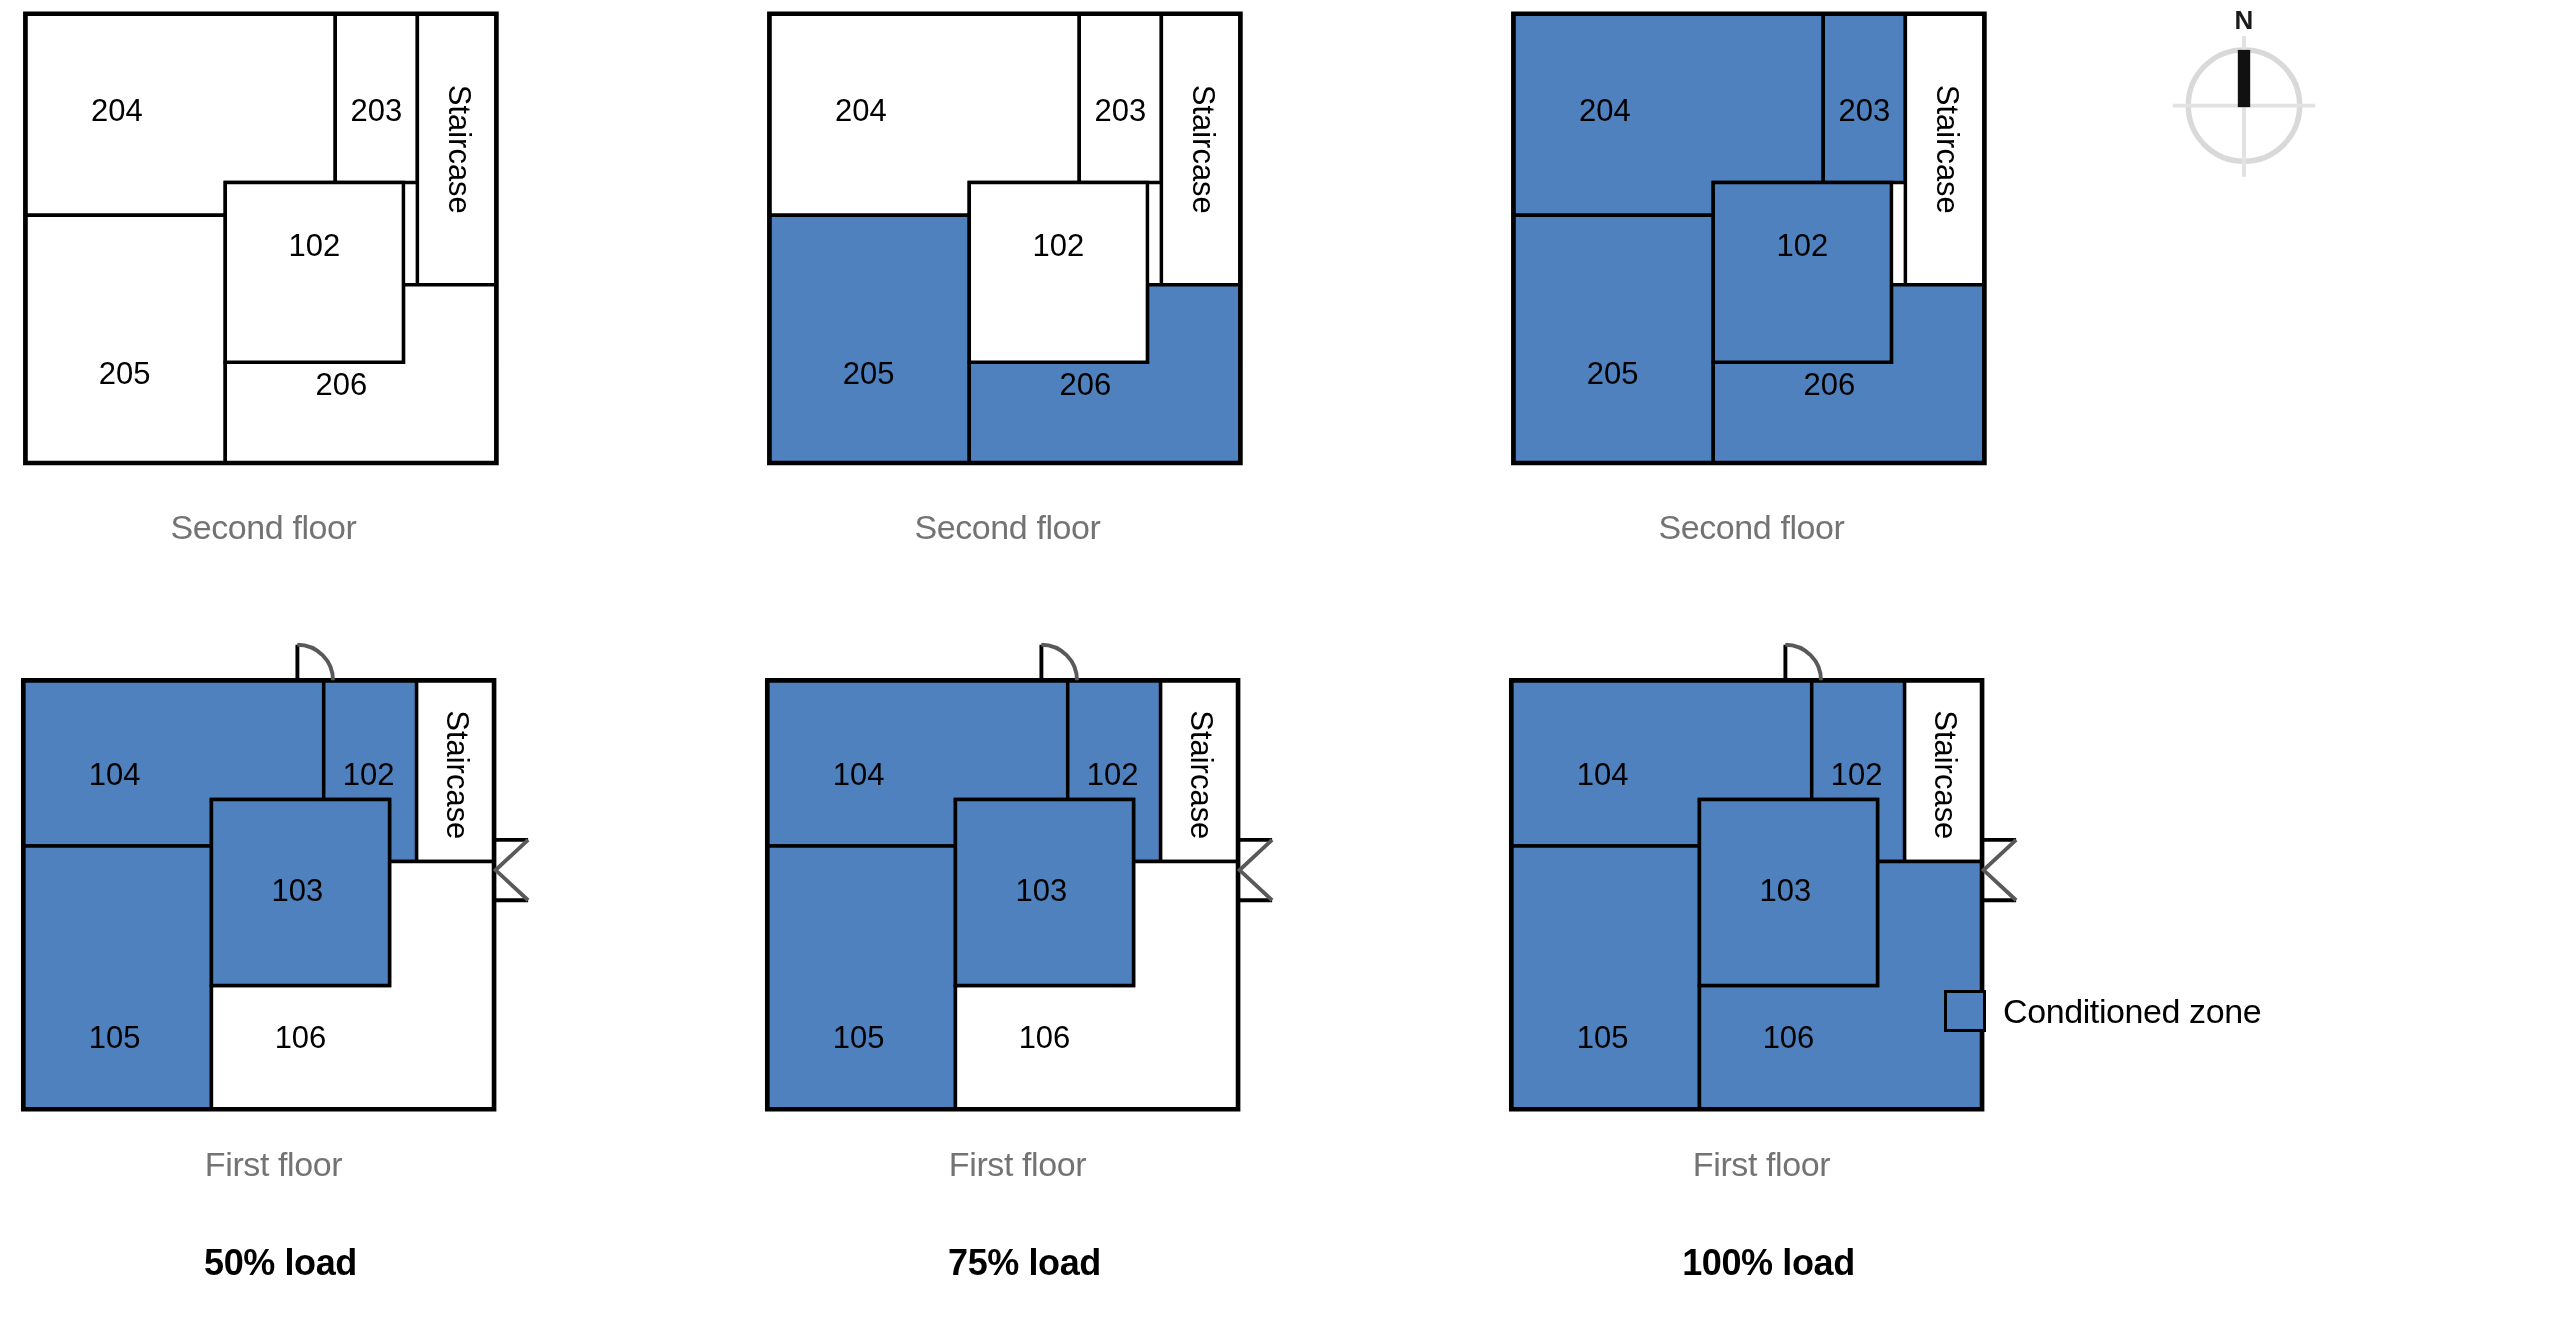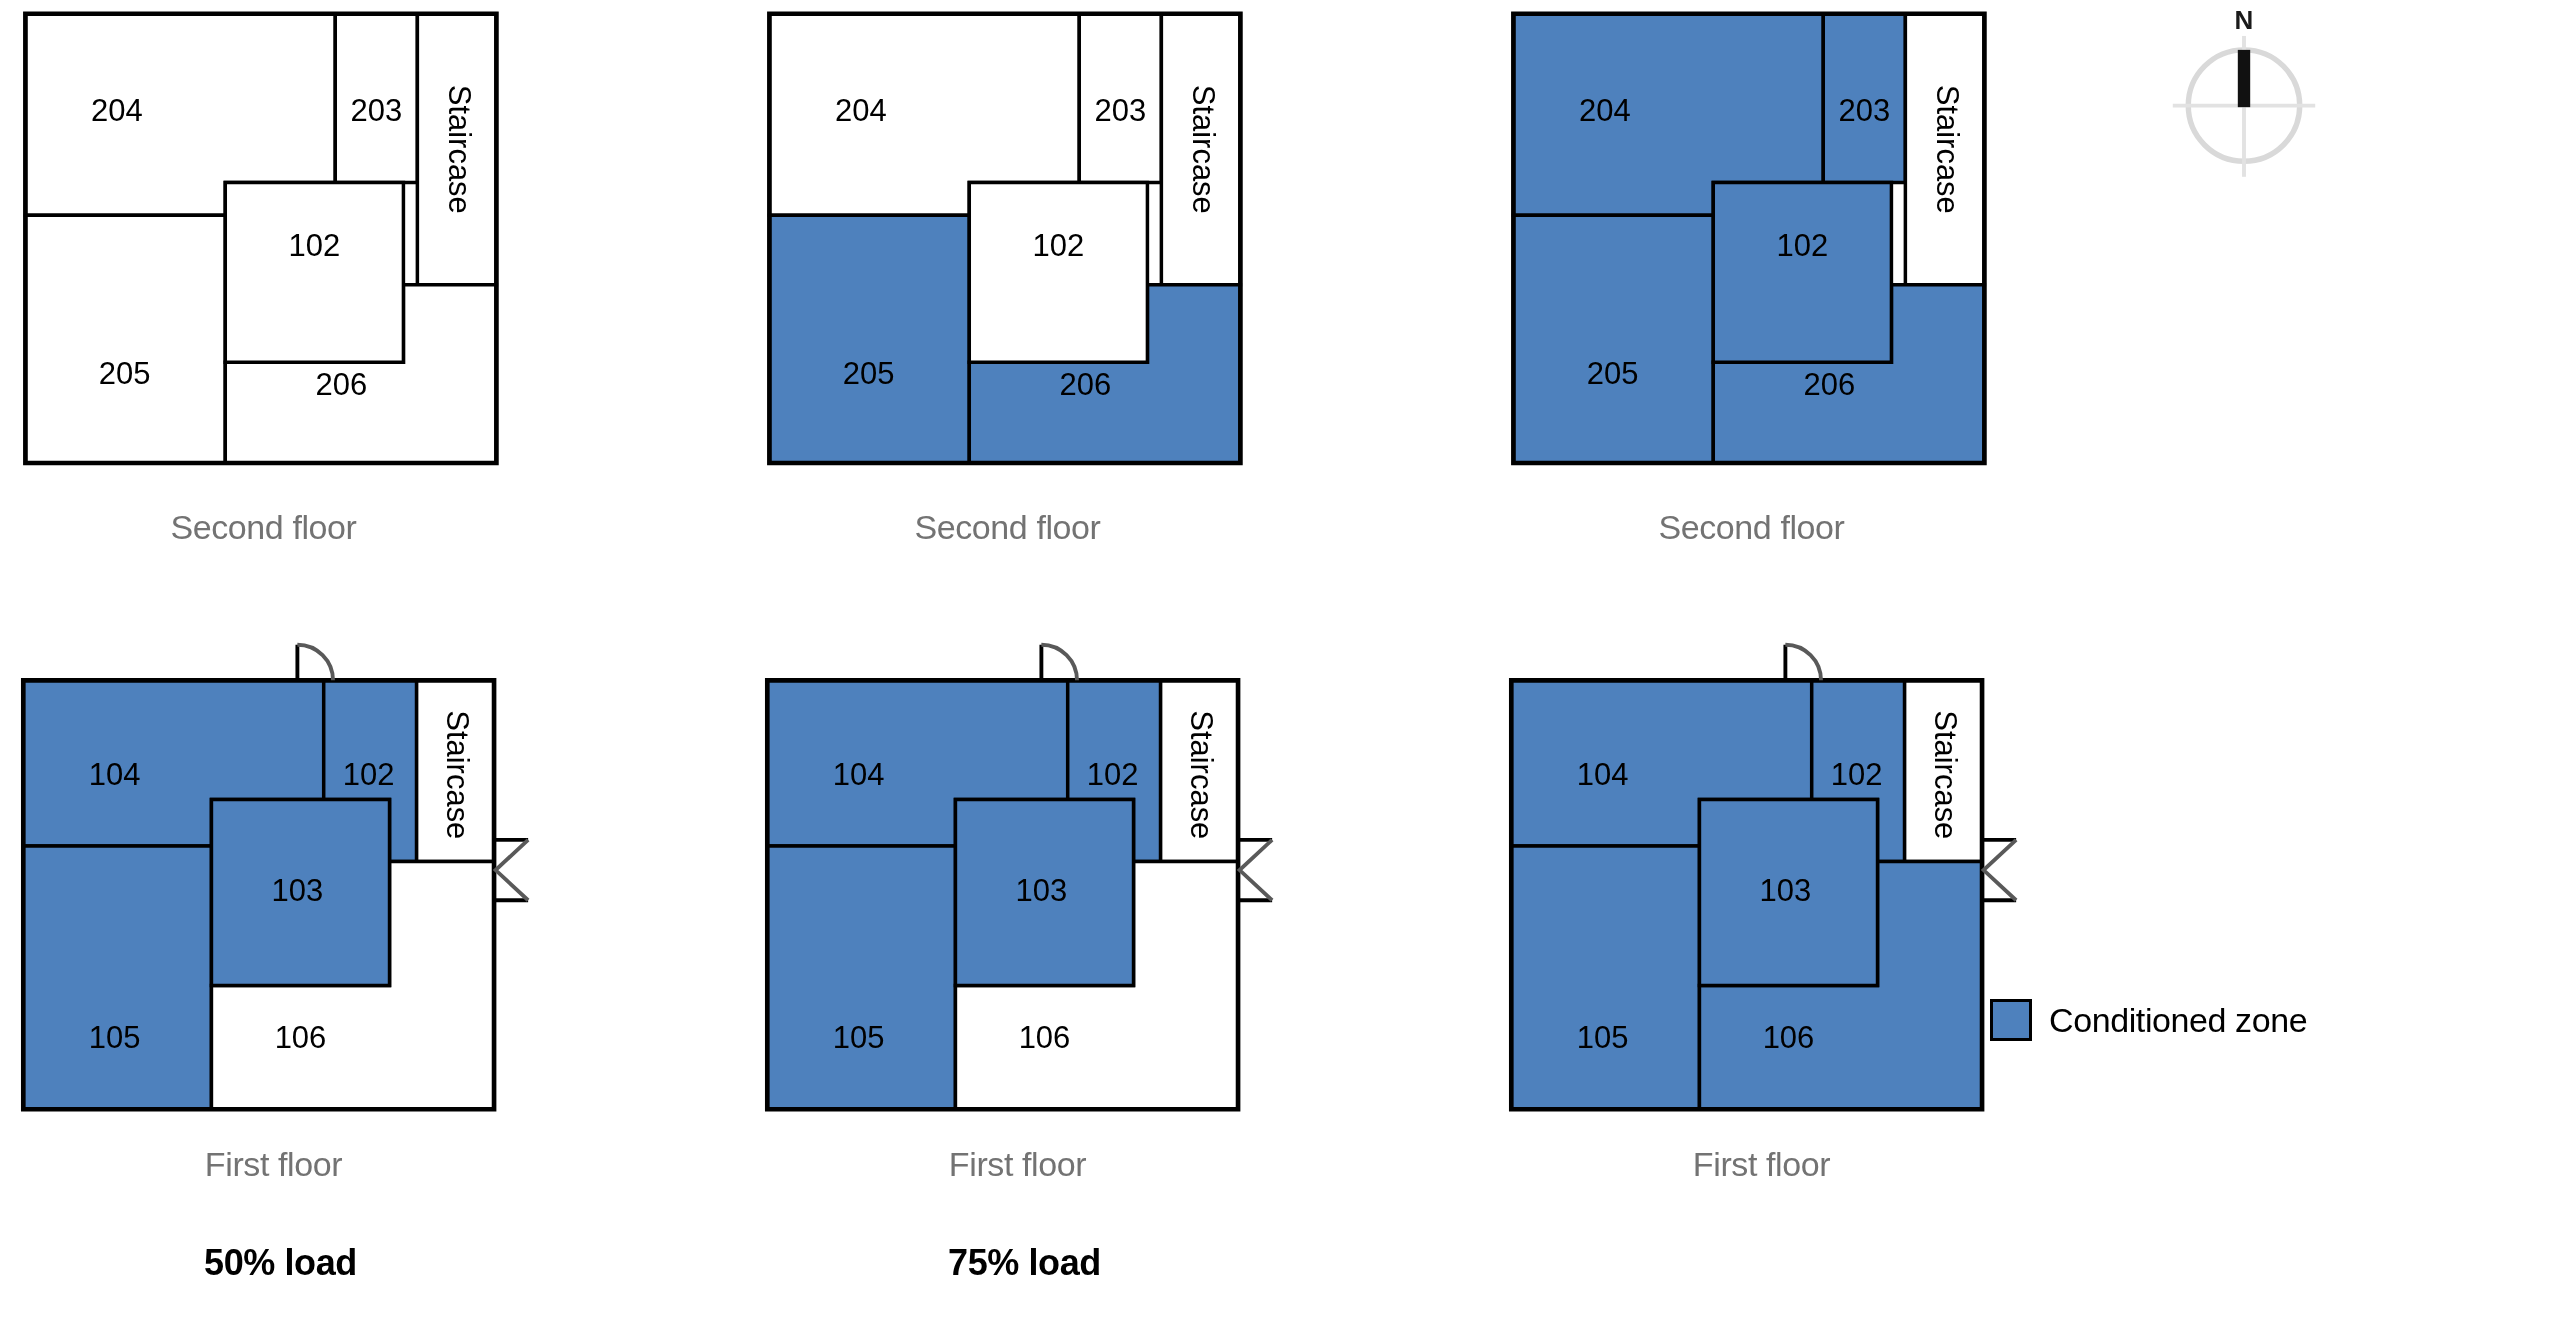--- a/index.html
+++ b/index.html
@@ -64,21 +64,21 @@
   }
 
   
   .compass{position:absolute;left:2147px;top:4.6px;width:194px;height:178px;}
   .compass .n-letter{
     position:absolute;left:0;top:0;width:194px;text-align:center;
     font-size:26px;font-weight:bold;color:#1a1a1a;
   }
 
   
-  .legend{position:absolute;left:1990px;top:990px;width:511px;margin-top:9px;}
+  .legend{position:absolute;left:1944px;top:990px;width:511px;}
   .legend-row{display:flex;align-items:center;margin-bottom:26px;}
   .legend-swatch{
     width:42px;height:42px;border:3.9px solid #000;box-sizing:border-box;
     margin-right:17px;flex:0 0 auto;
   }
   .sw-cond{background:#4E81BD;}
   .sw-uncond{background:#ffffff;}
   .legend-text{font-size:34px;letter-spacing:-0.4px;color:#000;white-space:nowrap;}
 </style>
 </head>
@@ -300,20 +300,21 @@
     <text class="rm-label" x="130" y="190">104</text>
     <text class="rm-label" x="458" y="190">102</text>
     <text class="rm-label" x="366" y="340">103</text>
     <text class="rm-label" x="130" y="530">105</text>
     <text class="rm-label" x="370" y="530">106</text>
     <text class="stair-label" x="570" y="188" transform="rotate(90 570 188)">Staircase</text>
   </svg>
     </div>
     <div class="caption cap-1f">First floor</div>
 
+    <div class="loadlabel">100% load</div>
   </div>
     </div>
 
   <div class="compass">
     <div class="n-letter">N</div>
     <svg width="194" height="178" viewBox="0 0 250 230">
       <circle cx="125" cy="130" r="72" fill="none" stroke="#D9D9D9" stroke-width="7"></circle>
       <line x1="125" y1="40" x2="125" y2="222" stroke="#E2E2E2" stroke-width="5"></line>
       <line x1="33" y1="130" x2="217" y2="130" stroke="#E2E2E2" stroke-width="5"></line>
       <rect x="117" y="58" width="16" height="74" fill="#111111"></rect>

